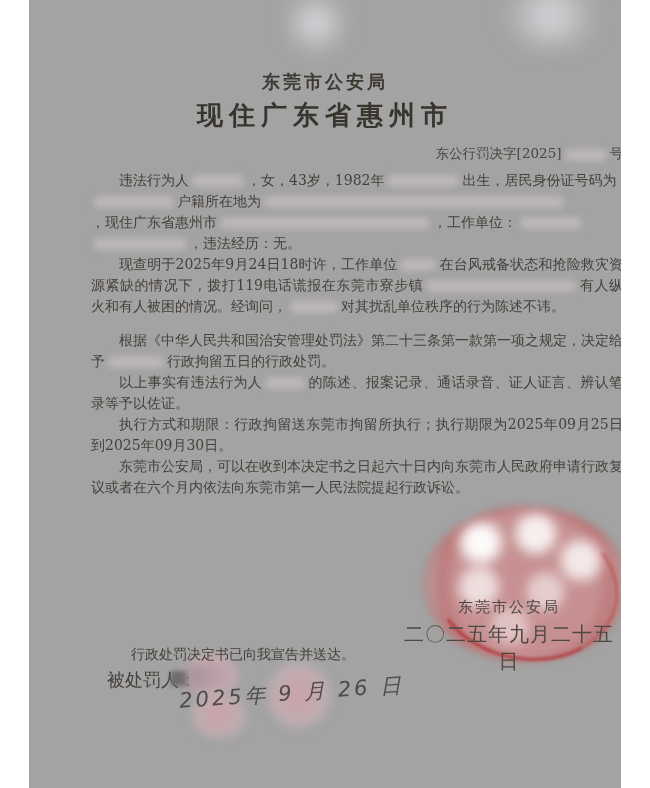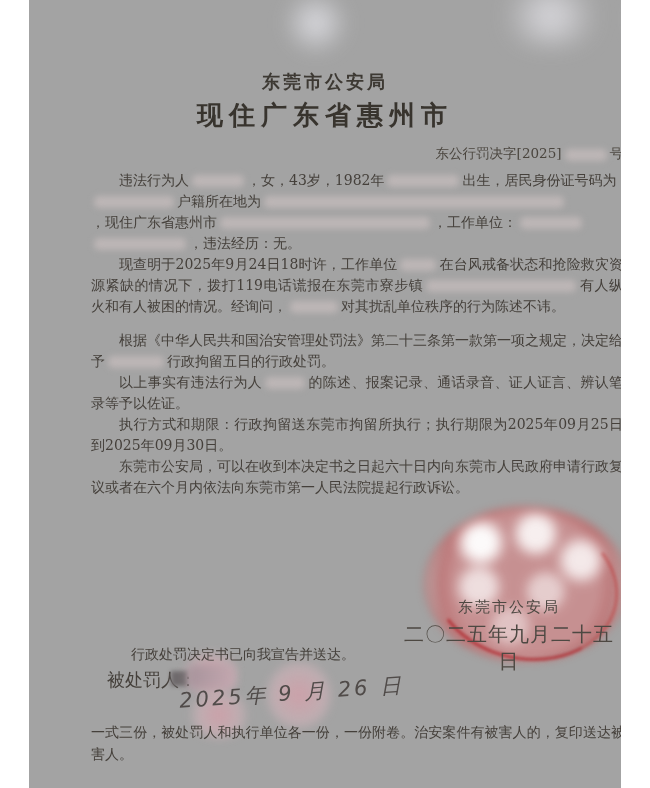--- a/index.html
+++ b/index.html
@@ -121,15 +121,14 @@
 
   <div class="sig-dark"></div>
   <div class="sig-blur"></div>
 
   <div class="fp fp-1"></div>
   <div class="fp fp-2"></div>
   <div class="fp fp-3"></div>
 
   <div class="handwritten">2025年 9 月 26 日</div>
 
-  <div class="footer-note">一式三份，被处罚人和执行单位各一份，一份附卷。治安案件有被害人的，复印送达被害人。</div>
 
 </div>
 
 </body></html>

